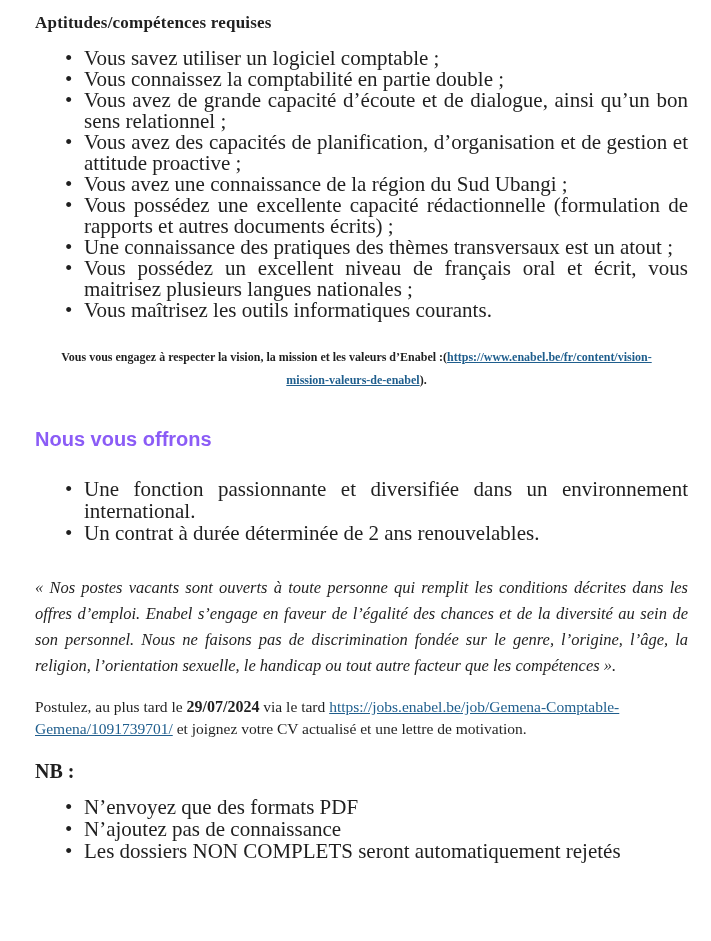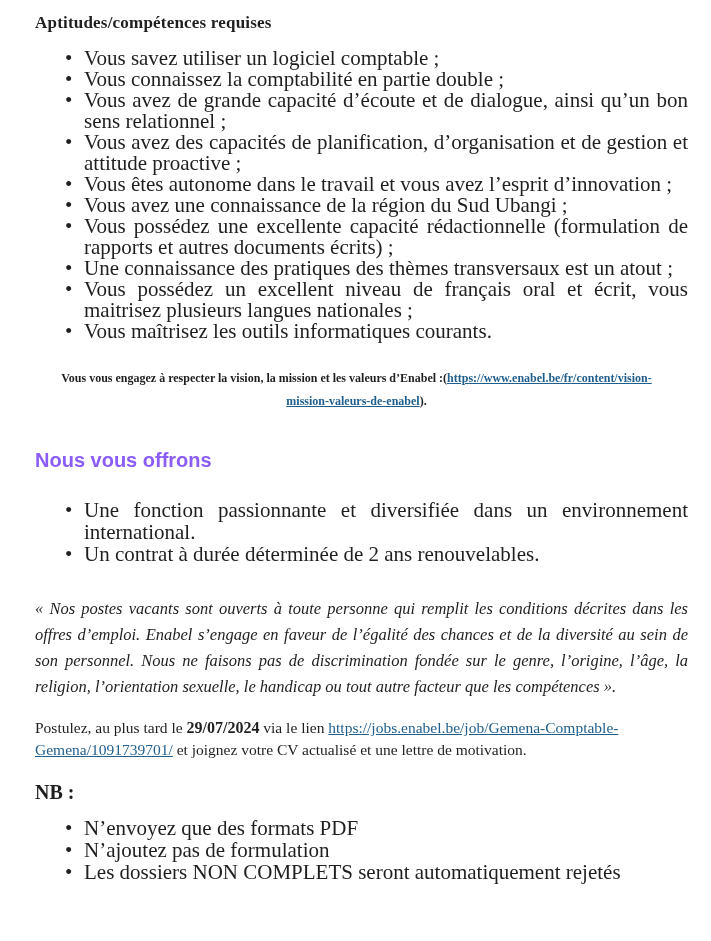--- a/index.html
+++ b/index.html
@@ -88,43 +88,42 @@
 
 <div class="page">
 
   <h1 class="doc-heading">Aptitudes/compétences requises</h1>
 
   <ul class="bullets">
     <li>Vous savez utiliser un logiciel comptable ;</li>
     <li>Vous connaissez la comptabilité en partie double ;</li>
     <li>Vous avez de grande capacité d’écoute et de dialogue, ainsi qu’un bon sens relationnel ;</li>
     <li>Vous avez des capacités de planification, d’organisation et de gestion et attitude proactive ;</li>
-    <li>Vous êtes autonome dans le travail et vous avez l’esprit d’innovation ;</li>
     <li>Vous avez une connaissance de la région du Sud Ubangi ;</li>
     <li>Vous possédez une excellente capacité rédactionnelle (formulation de rapports et autres documents écrits) ;</li>
     <li>Une connaissance des pratiques des thèmes transversaux est un atout ;</li>
     <li>Vous possédez un excellent niveau de français oral et écrit, vous maitrisez plusieurs langues nationales ;</li>
     <li>Vous maîtrisez les outils informatiques courants.</li>
   </ul>
 
   <p class="engagement"><span>Vous vous engagez à respecter la vision, la mission et les valeurs d’Enabel :(</span><a class="doc-link">https://www.enabel.be/fr/content/vision-mission-valeurs-de-enabel</a><span>).</span></p>
 
   <h2 class="red-heading" id="offer-heading">Nous vous offrons</h2>
 
   <ul class="bullets offer" id="offer-list">
     <li>Une fonction passionnante et diversifiée dans un environnement international.</li>
     <li>Un contrat à durée déterminée de 2 ans renouvelables.</li>
   </ul>
 
   <p class="quote">« Nos postes vacants sont ouverts à toute personne qui remplit les conditions décrites dans les offres d’emploi. Enabel s’engage en faveur de l’égalité des chances et de la diversité au sein de son personnel. Nous ne faisons pas de discrimination fondée sur le genre, l’origine, l’âge, la religion, l’orientation sexuelle, le handicap ou tout autre facteur que les compétences ».</p>
 
 
-  <p class="apply"><span>Postulez, au plus tard le </span><span class="bold-date">29/07/2024</span><span> via le lien </span><a class="doc-link">https://jobs.enabel.be/job/Gemena-Comptable-Gemena/1091739701/</a><span> et joignez votre CV actualisé et une lettre de motivation.</span></p>
+  <p class="apply"><span>Postulez, au plus tard le </span><span class="bold-date">29/07/2024</span><span> via le tard </span><a class="doc-link">https://jobs.enabel.be/job/Gemena-Comptable-Gemena/1091739701/</a><span> et joignez votre CV actualisé et une lettre de motivation.</span></p>
 
   <p class="nb-label">NB :</p>
 
   <ul class="bullets nb" id="nb-list">
     <li>N’envoyez que des formats PDF</li>
-    <li>N’ajoutez pas de formulation</li>
+    <li>N’ajoutez pas de connaissance</li>
     <li>Les dossiers NON COMPLETS seront automatiquement rejetés</li>
   </ul>
 
 </div>
 
 </body></html>

